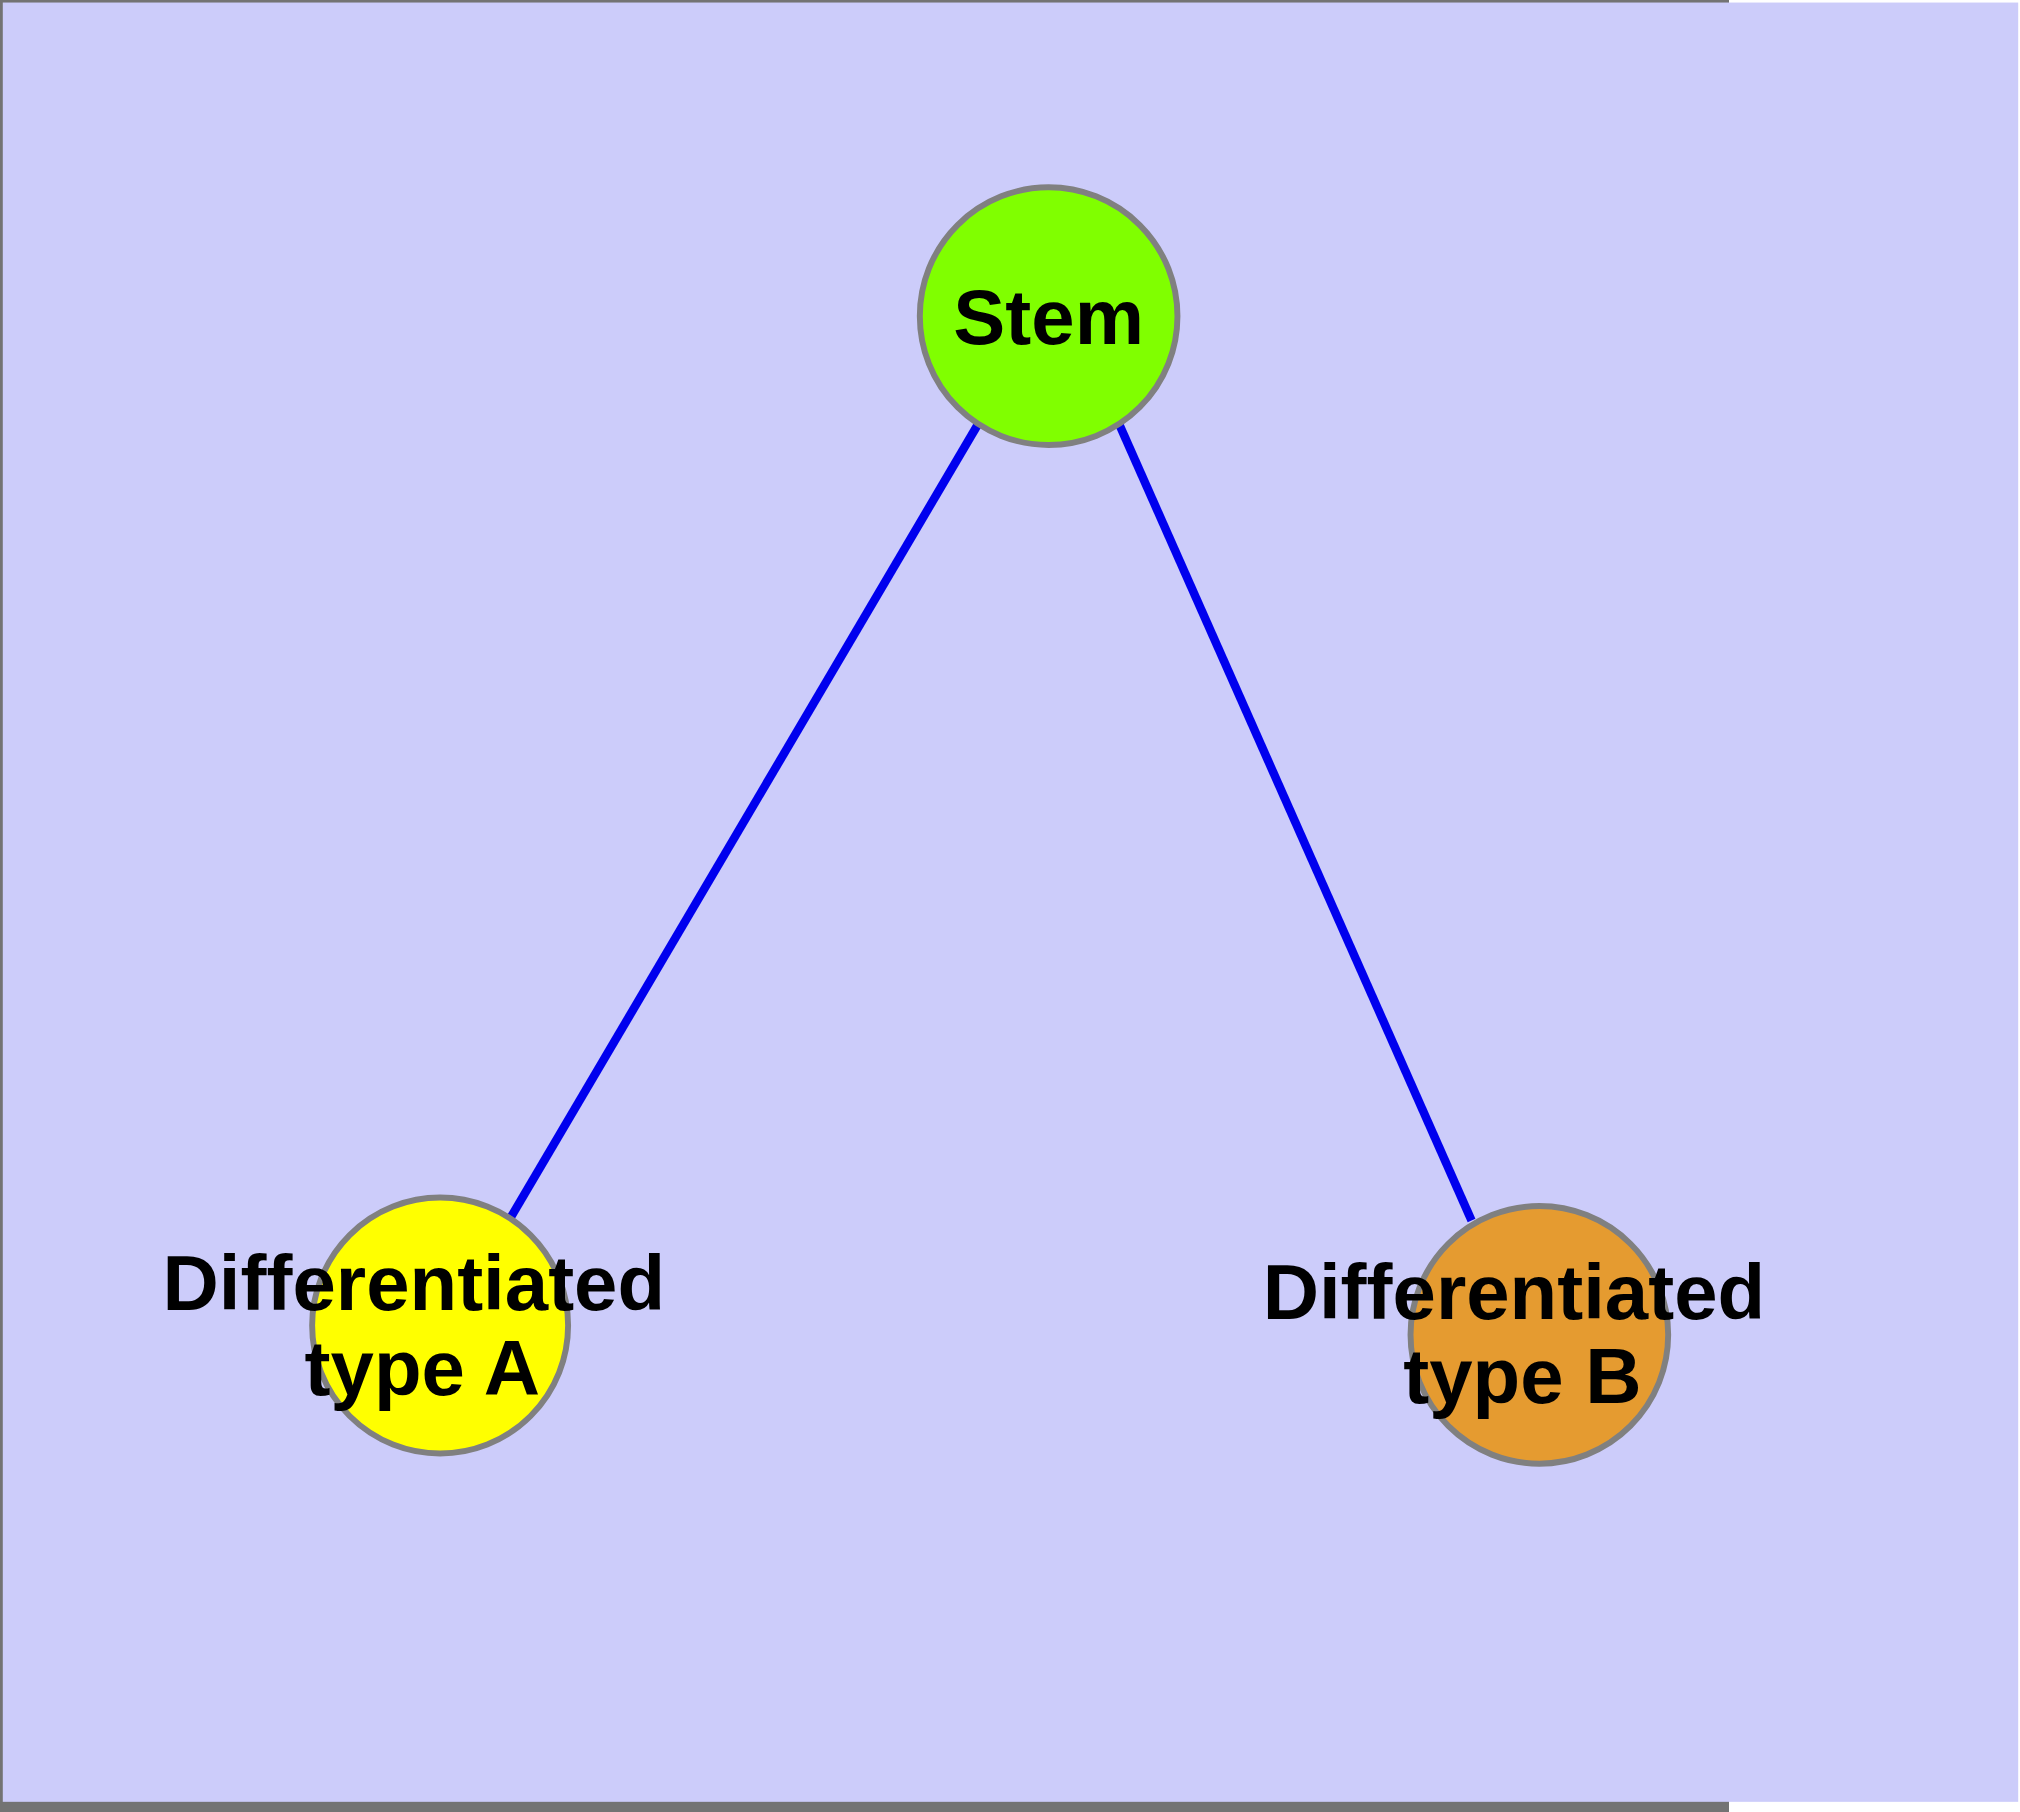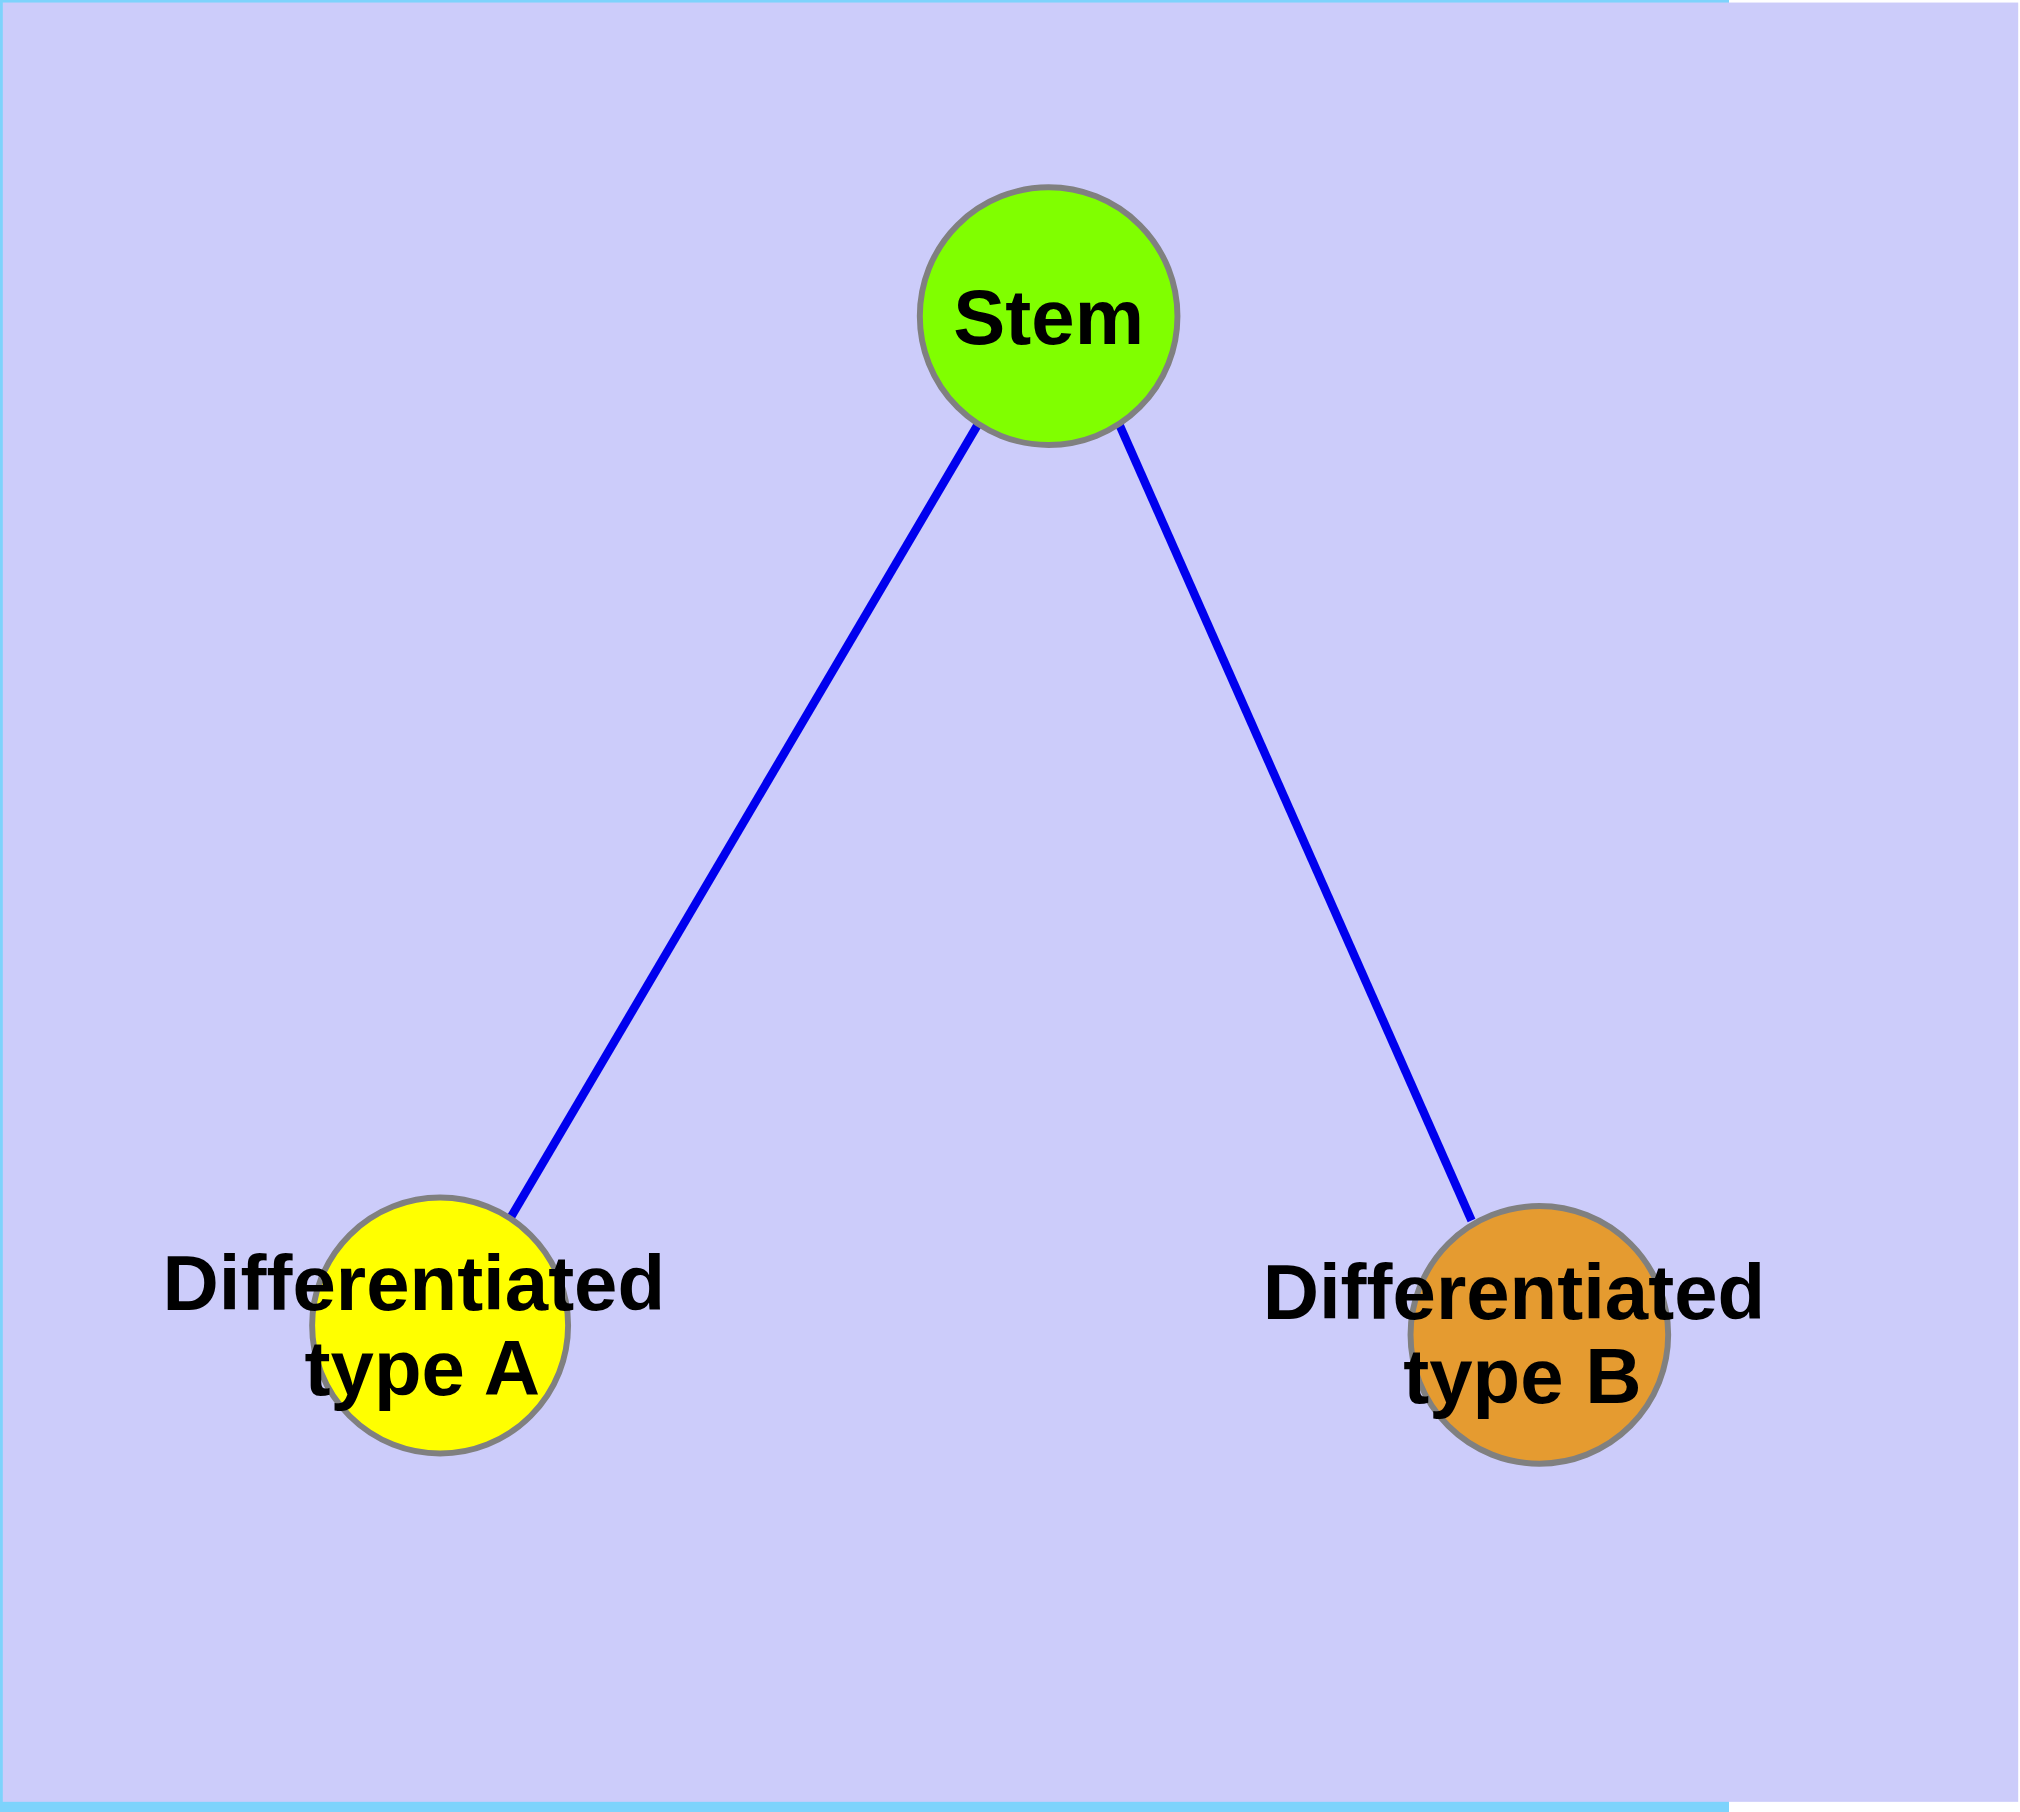--- a/index.html
+++ b/index.html
@@ -11,21 +11,21 @@
   body {
     width: 2021px;
     height: 1812px;
     overflow: hidden;
     font-family: "Liberation Sans", sans-serif;
   }
   #canvas-root {
     position: relative;
     width: 1729px;
     height: 1812px;
-    background: #7dd3fc;
+    background: #737373;
   }
   #graph-svg {
     position: absolute;
     left: 0;
     top: 0;
     width: 2021px;
     height: 1812px;
     display: block;
   }
   .node-label {

